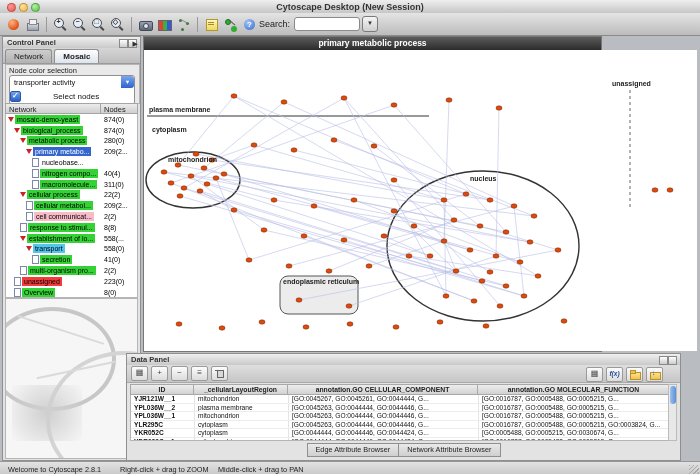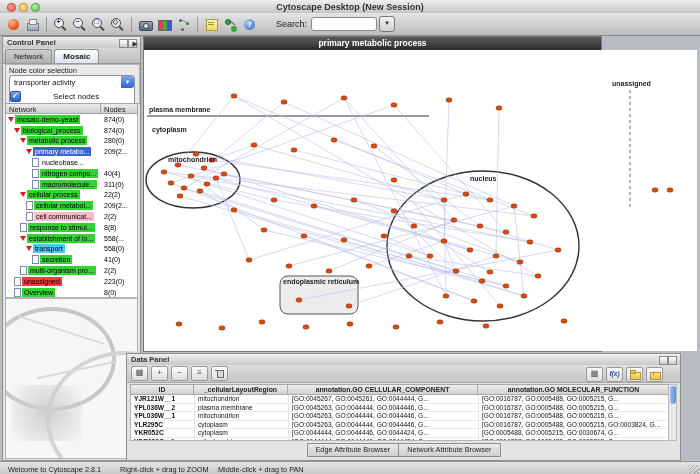--- a/index.html
+++ b/index.html
@@ -26,21 +26,21 @@
   .icon-snapshot::after{content:"";position:absolute;left:6px;top:7px;width:4px;height:4px;border-radius:50%;background:#dfe6f2;border:1px solid #3d4450;}
   .icon-vizmapper::before{content:"";position:absolute;left:2px;top:4px;width:12px;height:9px;border:1px solid #666;background:linear-gradient(90deg,#e04038 33%,#39b23c 33%,#39b23c 66%,#3657d8 66%);}
   .icon-layout::before{content:"";position:absolute;left:4px;top:3px;width:3px;height:3px;border-radius:50%;background:#3b7d3b;box-shadow:7px 3px 0 #3b7d3b,2px 9px 0 #3b7d3b;}
   .icon-layout::after{content:"";position:absolute;left:6px;top:5px;width:7px;height:1px;background:#888;transform:rotate(28deg);}
   .icon-annotation::before{content:"";position:absolute;left:3px;top:3px;width:10px;height:10px;background:linear-gradient(#fff6b8,#f0d85a);border:1px solid #b09a2e;}
   .icon-annotation::after{content:"";position:absolute;left:5px;top:6px;width:6px;height:1px;background:#a08c30;box-shadow:0 2px 0 #a08c30;}
   .icon-network::before{content:"";position:absolute;left:3px;top:3px;width:4px;height:4px;border-radius:50%;background:#2fae2f;border:1px solid #1d701d;box-shadow:6px 7px 0 #2fae2f;}
   .icon-network::after{content:"";position:absolute;left:6px;top:6px;width:8px;height:1px;background:#555;transform:rotate(40deg);}
   .icon-help::before{content:"";position:absolute;left:3px;top:3px;width:11px;height:11px;border-radius:50%;background:radial-gradient(circle at 35% 30%,#9fc2f5,#3a6cd0);}
   .icon-help .sign{position:absolute;left:3px;top:3px;width:11px;text-align:center;color:#fff;font-size:8px;font-weight:bold;line-height:11px;}
-  #search-area{display:flex;align-items:center;margin-left:17px;}
+  #search-area{display:flex;align-items:center;margin-left:0;}
   #search-label{font-size:9px;color:#222;margin-right:4px;}
   #search-input{width:58px;height:12px;font-size:8px;border:1px solid #8a8a8a;border-radius:3px;background:#fff;padding:0 3px;}
   #search-combo{width:14px;height:14px;margin-left:2px;border:1px solid #7a7a7a;border-radius:3px;background:linear-gradient(#f5f5f5,#cfcfcf);font-size:6px;color:#333;text-align:center;line-height:13px;}
   
   #control-panel{left:2px;top:36px;width:139px;height:425px;background:#e3e3e3;border:1px solid #8f8f8f;box-sizing:border-box;}
   .panel-head{position:relative;height:11px;background:linear-gradient(#efefef,#c9c9c9);border-bottom:1px solid #9a9a9a;padding-left:10px;}
   .panel-head .ph-title{position:absolute;left:4px;top:1px;font-size:7.5px;font-weight:bold;color:#333;}
   .ph-btn{position:absolute;top:2px;width:7px;height:7px;border:1px solid #8a8a8a;background:linear-gradient(#fff,#ccc);}
   .ph-btn.b1{right:12px;} .ph-btn.b2{right:3px;}
   #cp-tabs{position:absolute;left:0;top:11px;width:100%;height:15px;background:linear-gradient(#d6d6d6,#bdbdbd);border-bottom:1px solid #9a9a9a;display:flex;align-items:flex-end;}

